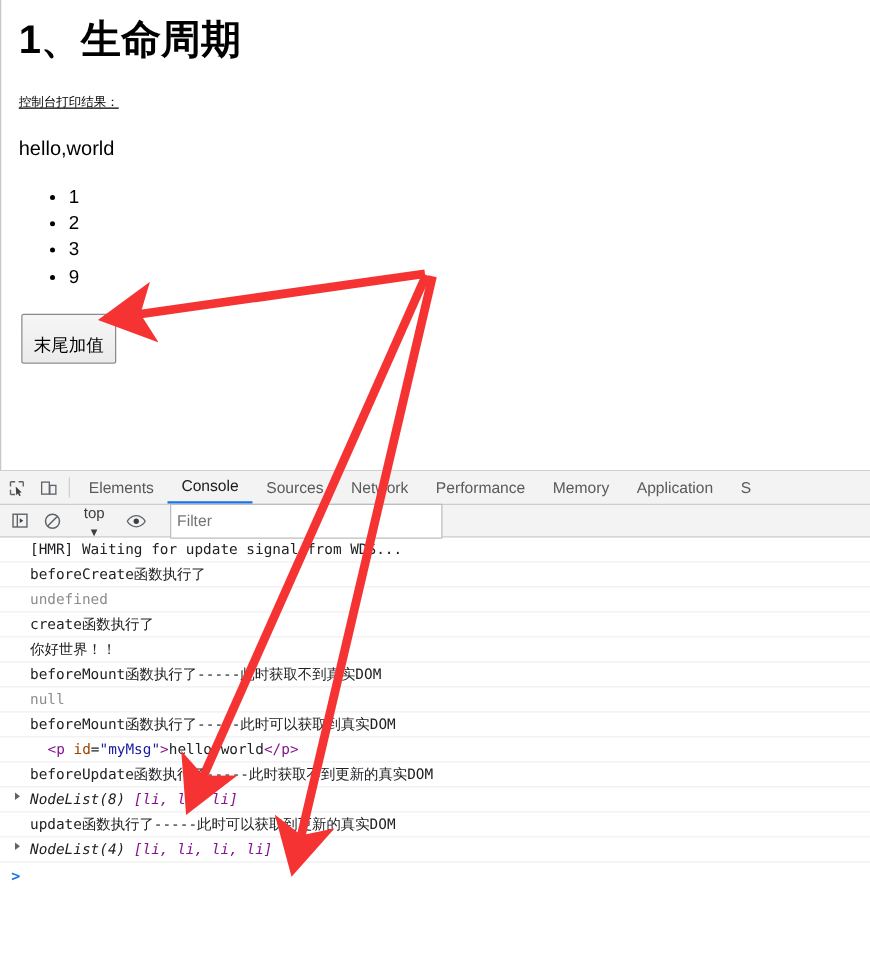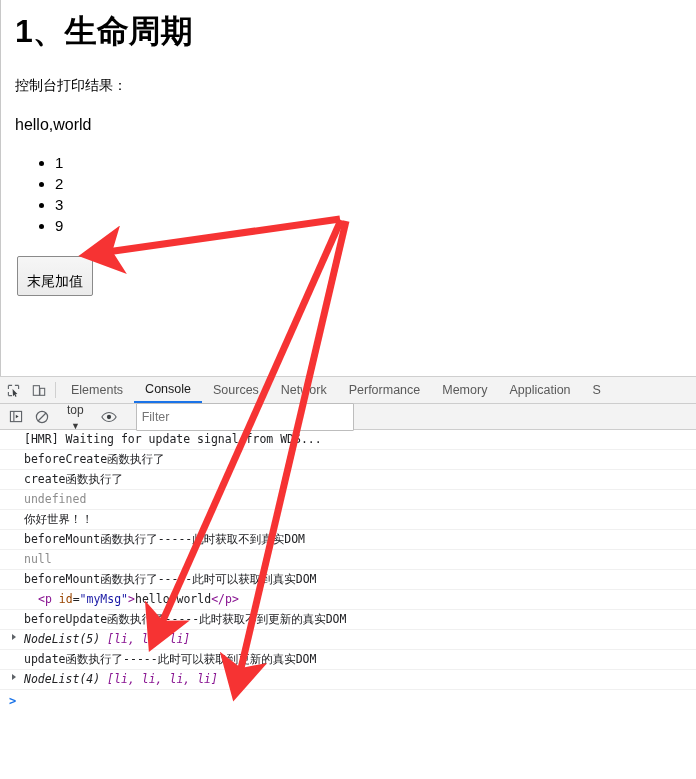--- a/index.html
+++ b/index.html
@@ -32,24 +32,25 @@
   }
   #page-title {
     font-size: 32px;
     font-weight: bold;
     color: #000;
     margin: 13px 0 0 6px;
     letter-spacing: 0px;
     line-height: 1.15;
   }
   .page-para {
-    font-size: 14px;
+    font-size: 10px;
     color: #000;
     margin: 27px 0 0 6px;
     line-height: 1.2;
+    text-decoration: underline;
   }
   #msg-para {
     font-size: 16px;
     color: #000;
     margin: 22px 0 0 6px;
   }
   #num-list {
     margin: 18px 0 0 0;
     padding-left: 46px;
     list-style: disc;
@@ -297,29 +298,29 @@
         <circle cx="9" cy="6" r="2.4" fill="#3c4043"></circle>
       </svg>
     </div>
     <div class="dt-sep"></div>
     <input id="filter-input" type="text" placeholder="Filter" style="">
   </div>
 
   <div id="console-log">
     <div class="log-row">[HMR] Waiting for update signal from WDS...</div>
     <div class="log-row">beforeCreate函数执行了</div>
+    <div class="log-row dim">undefined</div>
     <div class="log-row">create函数执行了</div>
-    <div class="log-row dim">undefined</div>
     <div class="log-row">你好世界！！</div>
     <div class="log-row">beforeMount函数执行了-----此时获取不到真实DOM</div>
     <div class="log-row dim">null</div>
     <div class="log-row">beforeMount函数执行了-----此时可以获取到真实DOM</div>
     <div class="log-row indent"><span class="tag">&lt;p </span><span class="attr-name">id</span><span class="tag-text">=</span><span class="attr-val">"myMsg"</span><span class="tag">&gt;</span><span class="tag-text">hello,world</span><span class="tag">&lt;/p&gt;</span></div>
     <div class="log-row">beforeUpdate函数执行了-----此时获取不到更新的真实DOM</div>
-    <div class="log-row obj"><span class="disc-tri"></span><span class="nl-name">NodeList(5)</span><span class="nl-punct"> [</span><span class="nl-item">li</span><span class="nl-punct">, </span><span class="nl-item">li</span><span class="nl-punct">, </span><span class="nl-item">li</span><span class="nl-punct">]</span></div>
+    <div class="log-row obj"><span class="disc-tri"></span><span class="nl-name">NodeList(8)</span><span class="nl-punct"> [</span><span class="nl-item">li</span><span class="nl-punct">, </span><span class="nl-item">li</span><span class="nl-punct">, </span><span class="nl-item">li</span><span class="nl-punct">]</span></div>
     <div class="log-row">update函数执行了-----此时可以获取到更新的真实DOM</div>
     <div class="log-row obj"><span class="disc-tri"></span><span class="nl-name">NodeList(4)</span><span class="nl-punct"> [</span><span class="nl-item">li</span><span class="nl-punct">, </span><span class="nl-item">li</span><span class="nl-punct">, </span><span class="nl-item">li</span><span class="nl-punct">, </span><span class="nl-item">li</span><span class="nl-punct">]</span></div>
     <div id="prompt-row">
       <span id="prompt-chevron">&gt;</span>
     </div>
   </div>
 </div>
 
 <svg id="annotations" viewBox="0 0 696 779">
   <defs>

